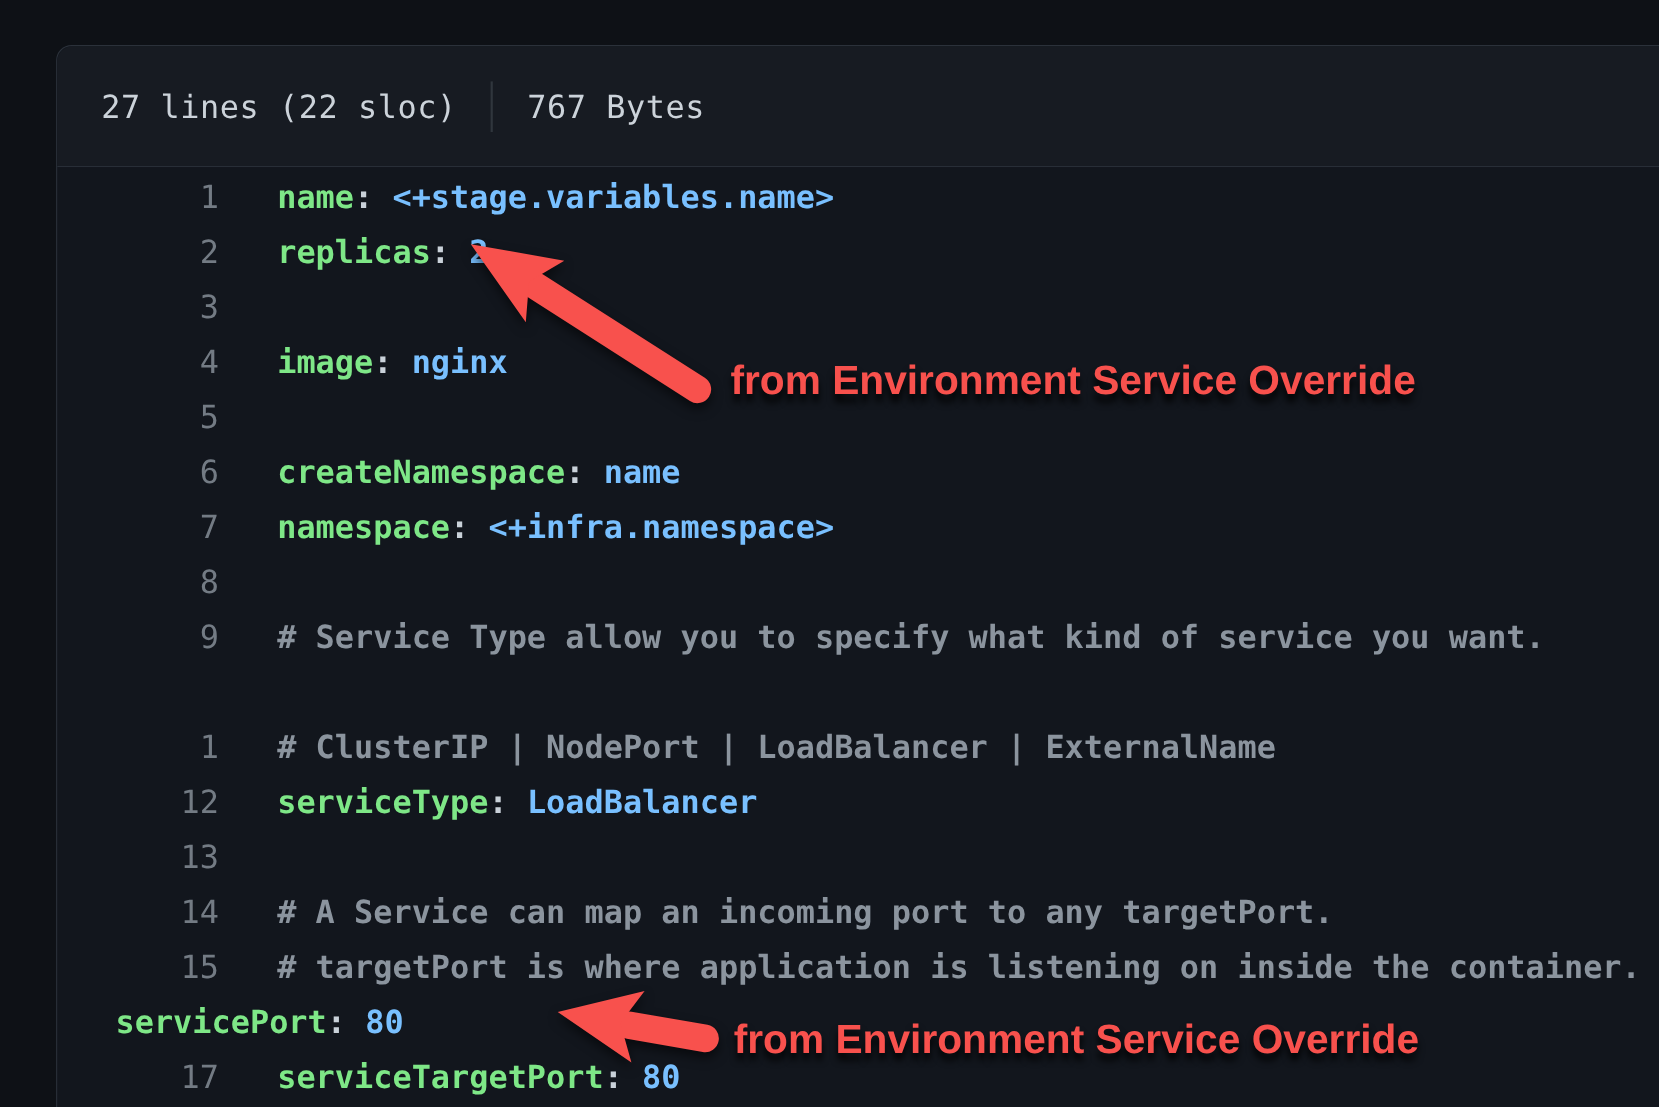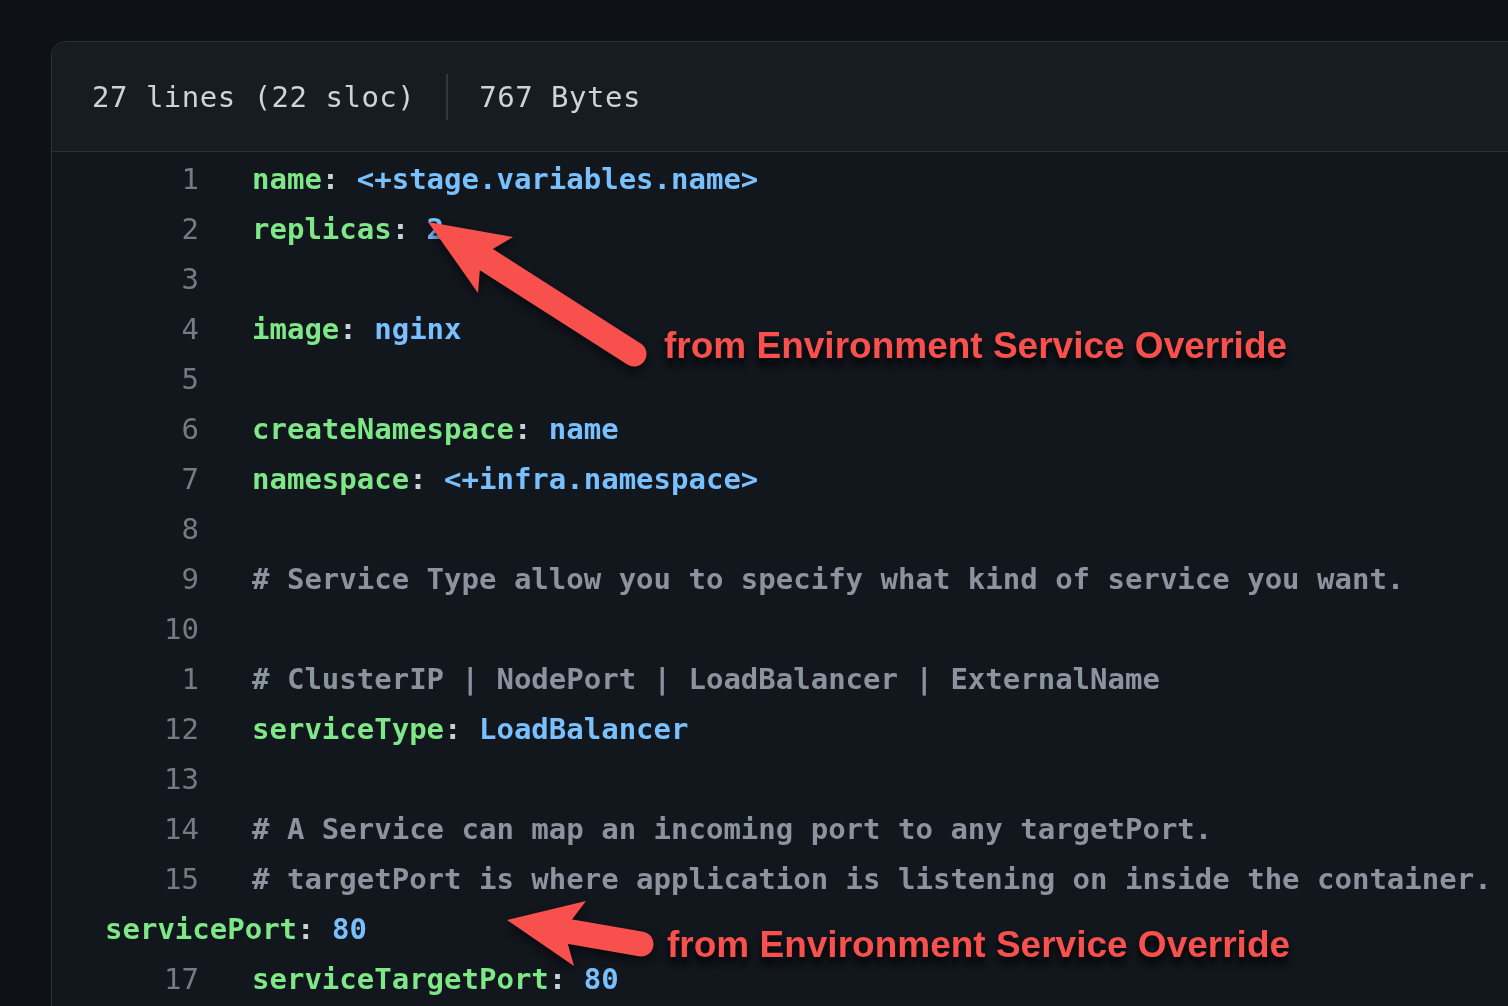--- a/index.html
+++ b/index.html
@@ -141,21 +141,20 @@
     <span class="ln">8</span>
     <span class="lc"></span>
   </div>
 
   <div class="code-line">
     <span class="ln">9</span>
     <span class="lc"><span class="tok-com"># Service Type allow you to specify what kind of service you want.</span></span>
   </div>
 
   <div class="code-line">
-    <span class="ln">10</span>
   </div>
 
   <div class="code-line">
     <span class="ln">1</span>
     <span class="lc"><span class="tok-com"># ClusterIP | NodePort | LoadBalancer | ExternalName</span></span>
   </div>
 
   <div class="code-line">
     <span class="ln">12</span>
     <span class="lc"><span class="tok-key">serviceType</span><span class="tok-pln">: </span><span class="tok-val">LoadBalancer</span></span>

